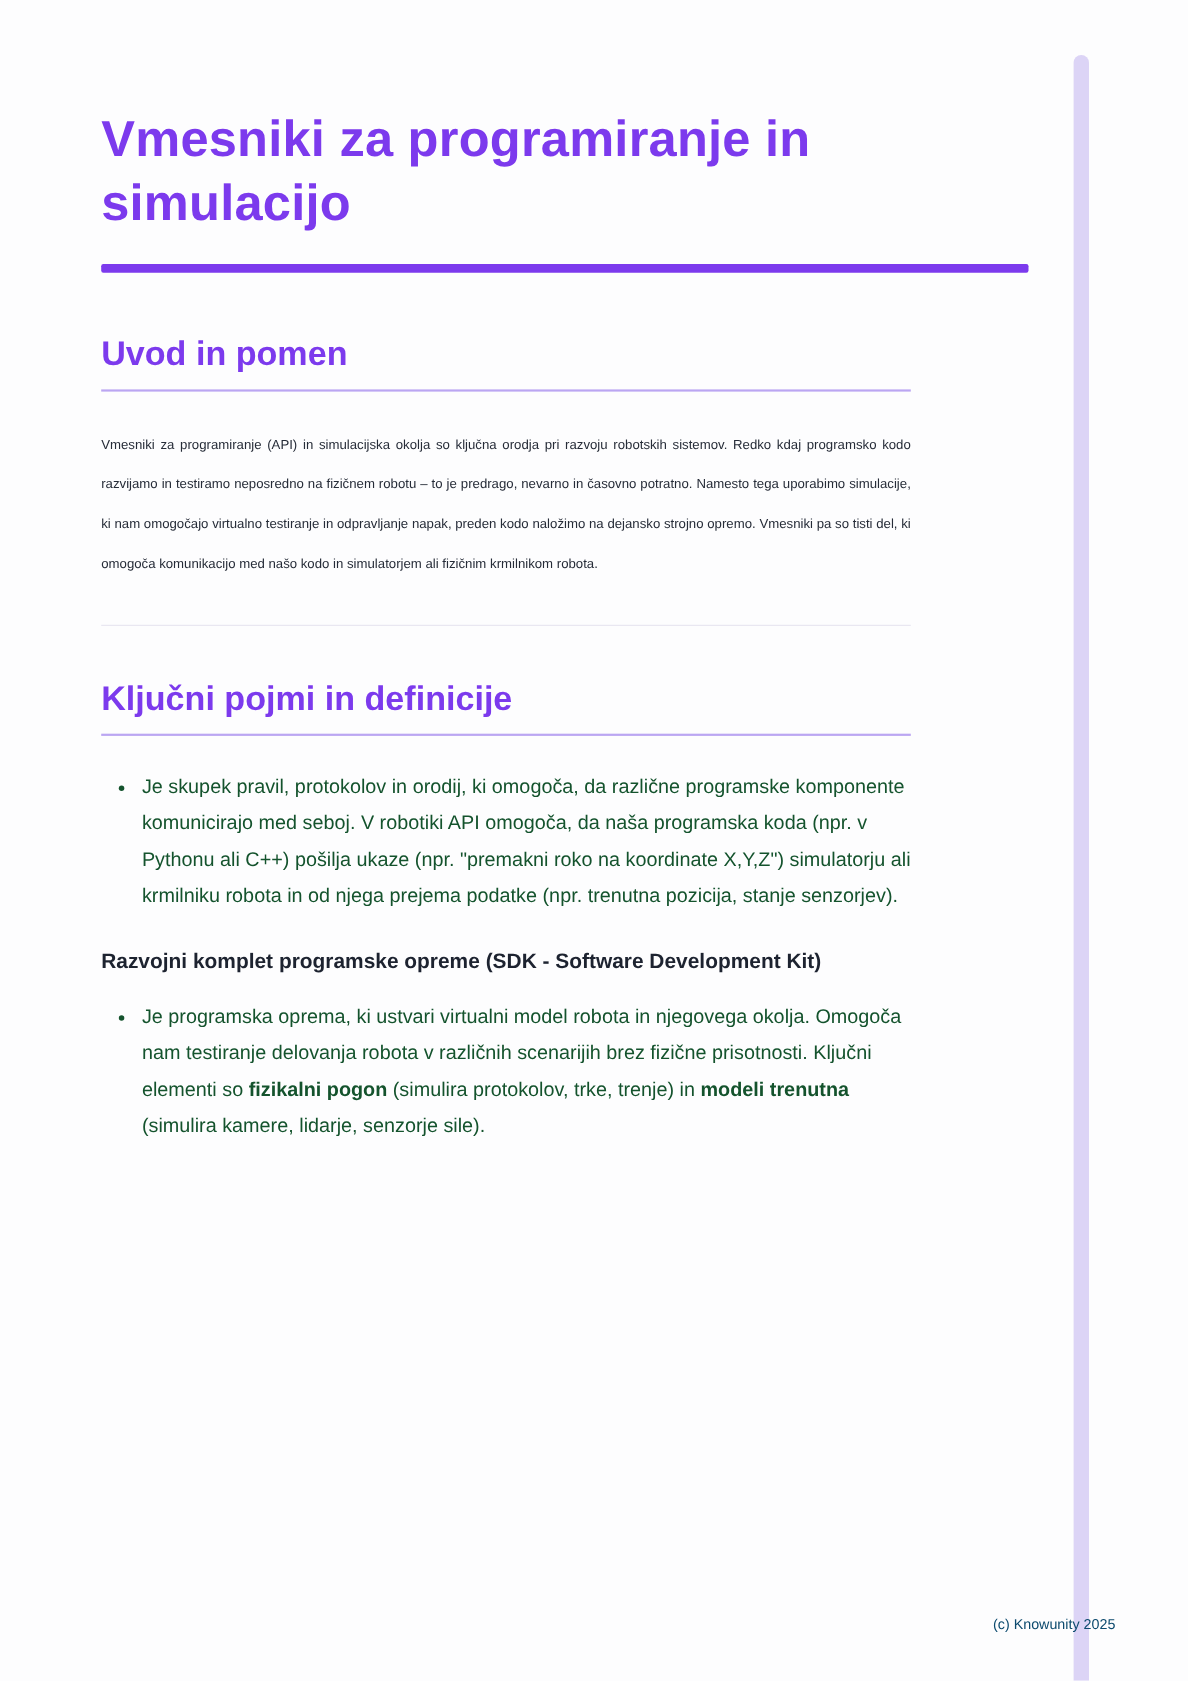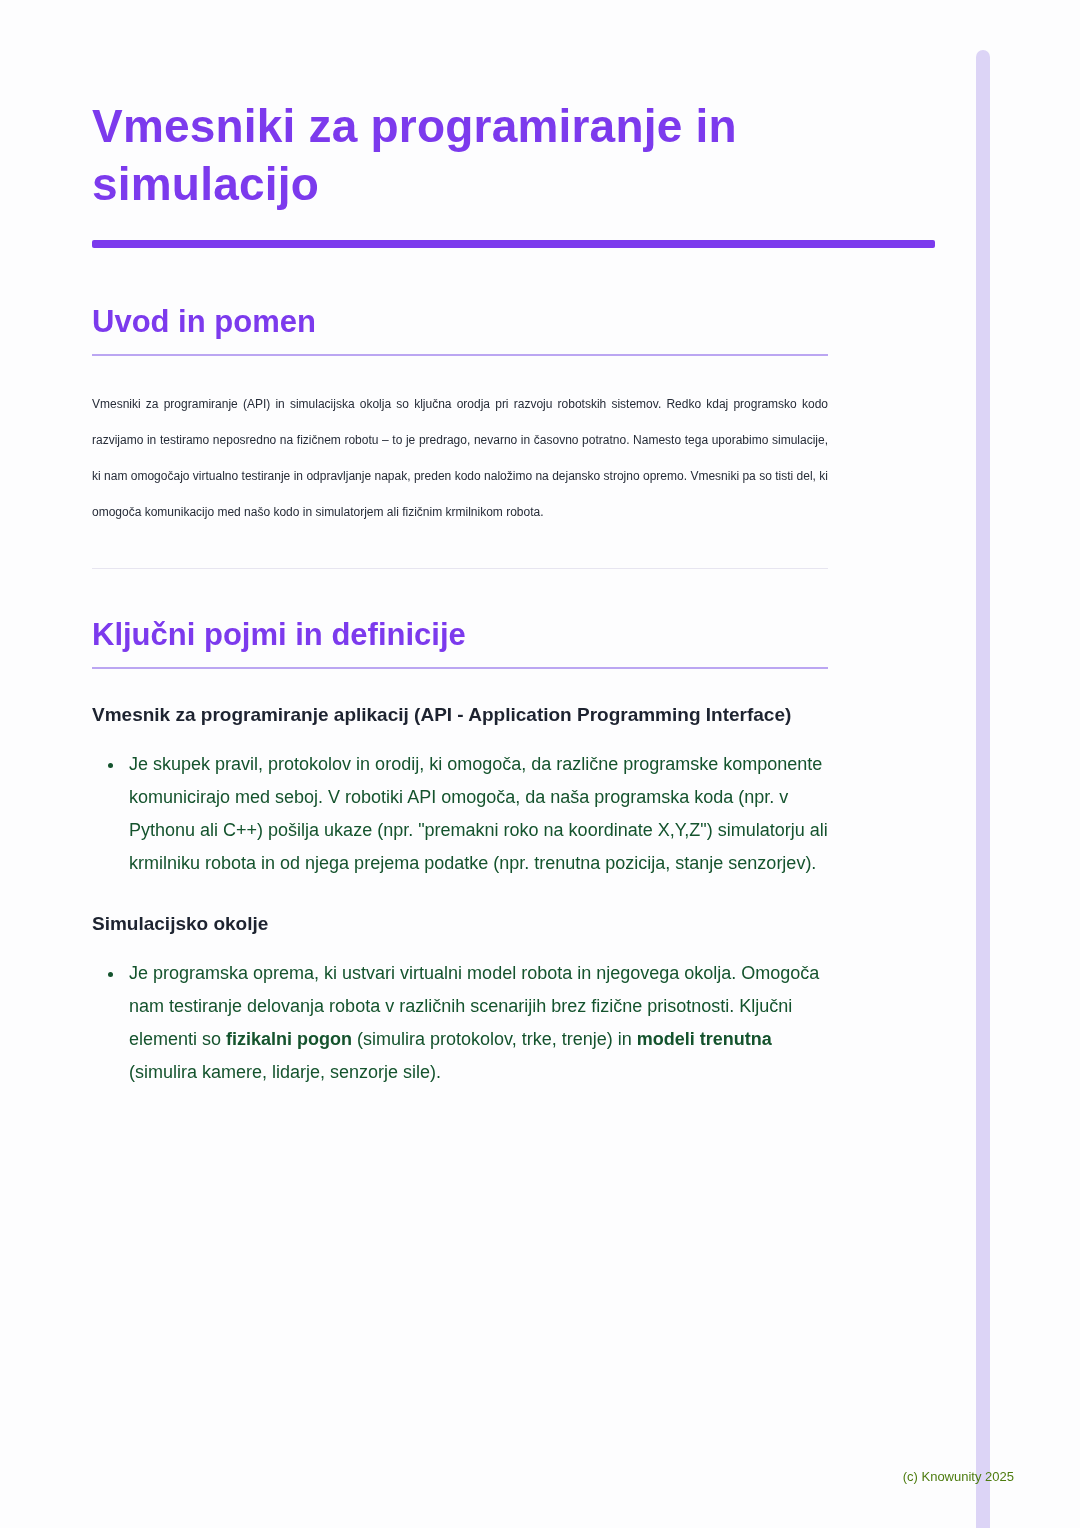--- a/index.html
+++ b/index.html
@@ -91,21 +91,21 @@
     line-height: 33px;
     color: #14532d;
     padding-left: 4px;
   }
   .copyright {
     position: absolute;
     right: 66px;
     bottom: 44px;
     z-index: 3;
     font-size: 13px;
-    color: #4d7c0f;
+    color: #0c4a6e;
   }
 </style>
 </head>
 <body>
 
 <div class="page">
 
   <div class="side-stripe"></div>
 
   <div class="content">
@@ -119,27 +119,26 @@
       <div class="heading-rule"></div>
       <p class="body-paragraph">Vmesniki za programiranje (API) in simulacijska okolja so ključna orodja pri razvoju robotskih sistemov. Redko kdaj programsko kodo razvijamo in testiramo neposredno na fizičnem robotu – to je predrago, nevarno in časovno potratno. Namesto tega uporabimo simulacije, ki nam omogočajo virtualno testiranje in odpravljanje napak, preden kodo naložimo na dejansko strojno opremo. Vmesniki pa so tisti del, ki omogoča komunikacijo med našo kodo in simulatorjem ali fizičnim krmilnikom robota.</p>
     </section>
 
     <hr class="section-divider">
 
     <section>
       <h2 class="section-heading">Ključni pojmi in definicije</h2>
       <div class="heading-rule"></div>
 
-      <h3 class="term-heading">Vmesnik za programiranje aplikacij (API - Application Programming Interface)</h3>
       <ul class="term-bullets">
         <li>Je skupek pravil, protokolov in orodij, ki omogoča, da različne programske komponente komunicirajo med seboj. V robotiki API omogoča, da naša programska koda (npr. v Pythonu ali C++) pošilja ukaze (npr. "premakni roko na koordinate X,Y,Z") simulatorju ali krmilniku robota in od njega prejema podatke (npr. trenutna pozicija, stanje senzorjev).</li>
       </ul>
 
+      <h3 class="term-heading">Razvojni komplet programske opreme (SDK - Software Development Kit)</h3>
 
-      <h3 class="term-heading">Simulacijsko okolje</h3>
       <ul class="term-bullets">
         <li><span>Je programska oprema, ki ustvari virtualni model robota in njegovega okolja. Omogoča nam testiranje delovanja robota v različnih scenarijih brez fizične prisotnosti. Ključni elementi so </span><b>fizikalni pogon</b><span> (simulira protokolov, trke, trenje) in </span><b>modeli trenutna</b><span> (simulira kamere, lidarje, senzorje sile).</span></li>
       </ul>
     </section>
 
   </div>
 
   <div class="copyright">(c) Knowunity 2025</div>
 
 </div>

